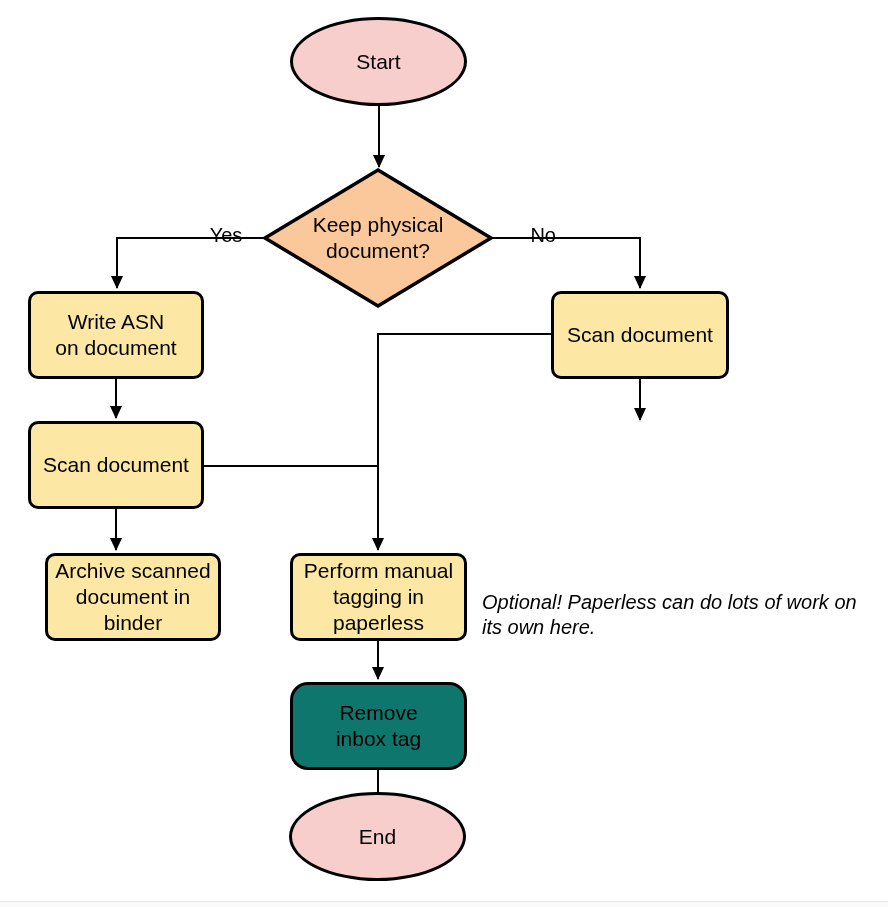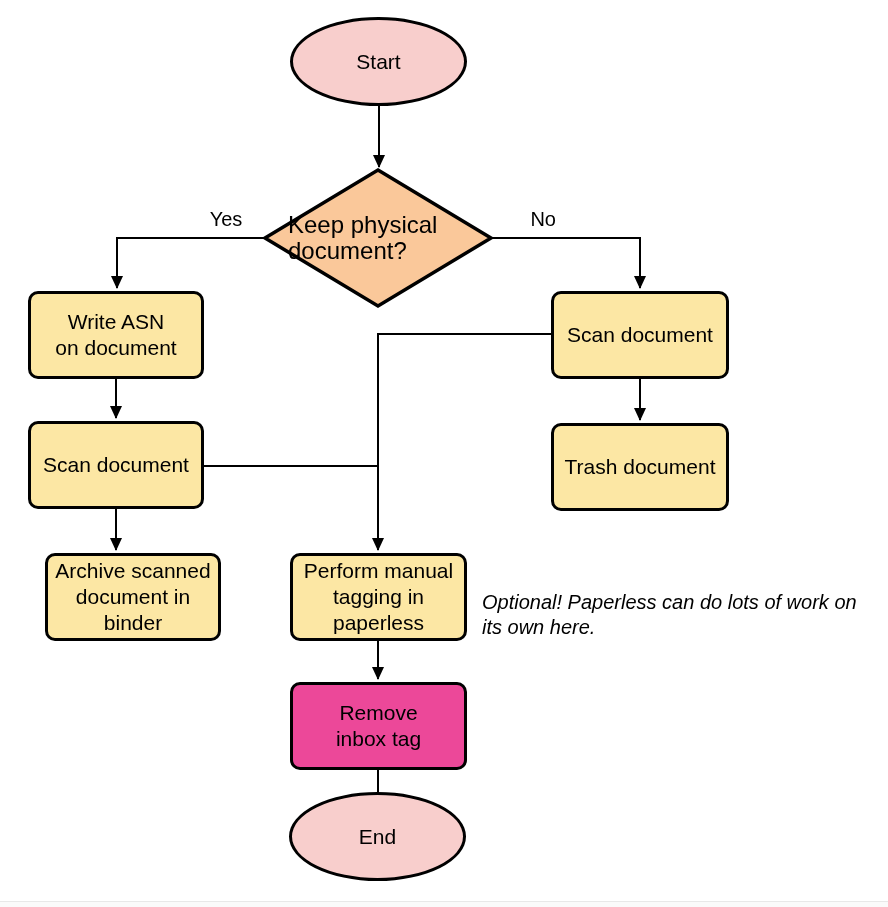--- a/index.html
+++ b/index.html
@@ -49,31 +49,32 @@
   .decision-label {
     position: absolute;
     display: flex;
     align-items: center;
     justify-content: center;
     background: transparent;
   }
   .decision-label span {
     display: block;
     width: 100%;
-    text-align: left;
+    text-align: center;
     white-space: pre-line;
-    font-size: 24px;
+    font-size: 21px;
     line-height: 26px;
   }
   .edge-label {
     position: absolute;
     width: 72px;
     text-align: center;
     font-size: 20px;
     line-height: 24px;
+    margin-top: 16px;
   }
   .annotation {
     position: absolute;
     left: 482px;
     top: 590px;
     width: 410px;
     font-size: 20px;
     line-height: 25px;
     font-style: italic;
     white-space: pre-line;
@@ -148,31 +149,28 @@
   <div class="node process" id="node-archive" style="background: rgb(252, 231, 164);">
     <span>Archive scanned
 document in
 binder</span>
   </div>
 
   <div class="node process" id="node-scan-right" style="background: rgb(252, 231, 164);">
     <span>Scan document</span>
   </div>
 
-  <div class="node process" id="node-trash" style="background: rgb(252, 231, 164);">
-    <span>Trash document</span>
-  </div>
 
   <div class="node process" id="node-tagging" style="background: rgb(252, 231, 164);">
     <span>Perform manual
 tagging in
 paperless</span>
   </div>
 
-  <div class="node process" id="node-remove-inbox" style="background: #ec4899;">
+  <div class="node process" id="node-remove-inbox" style="background: #0f766e; border-radius: 18px;">
     <span>Remove
 inbox tag</span>
   </div>
 
   <div class="node terminal" id="node-end" style="background: rgb(248, 206, 204);">
     <span>End</span>
   </div>
 
   <div class="edge-label" id="label-yes">Yes</div>
   <div class="edge-label" id="label-no">No</div>

